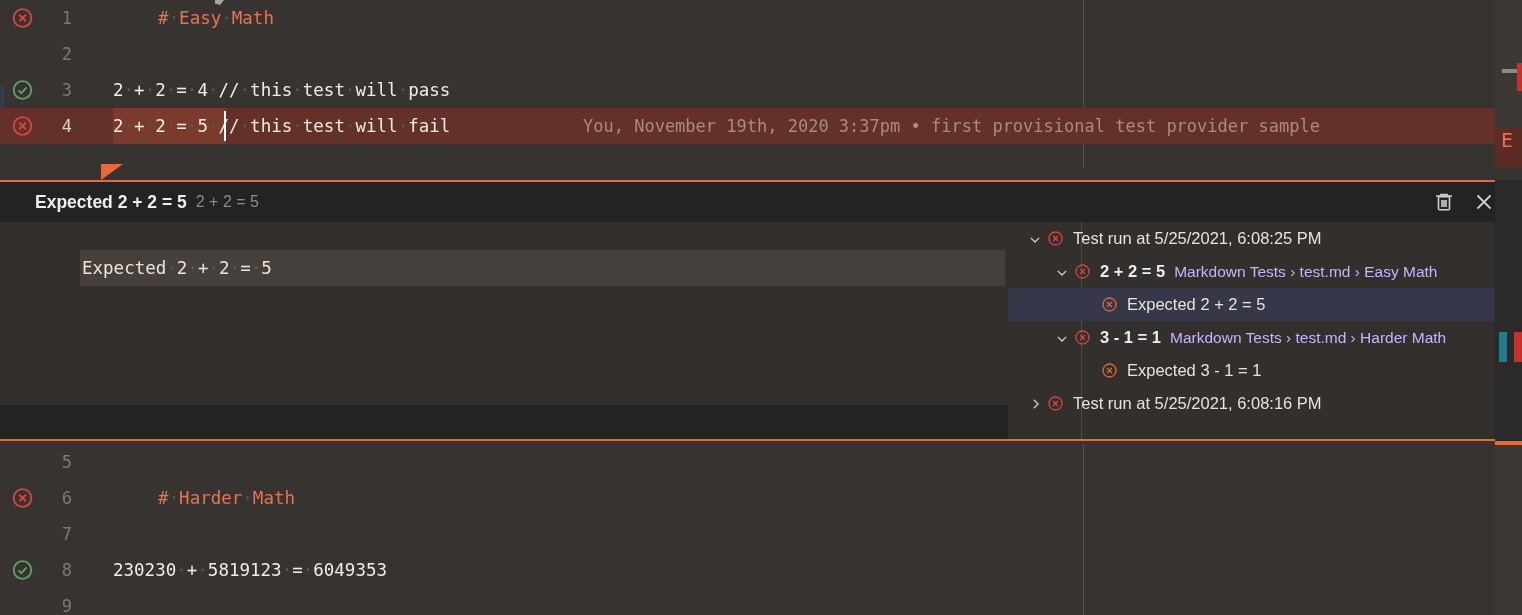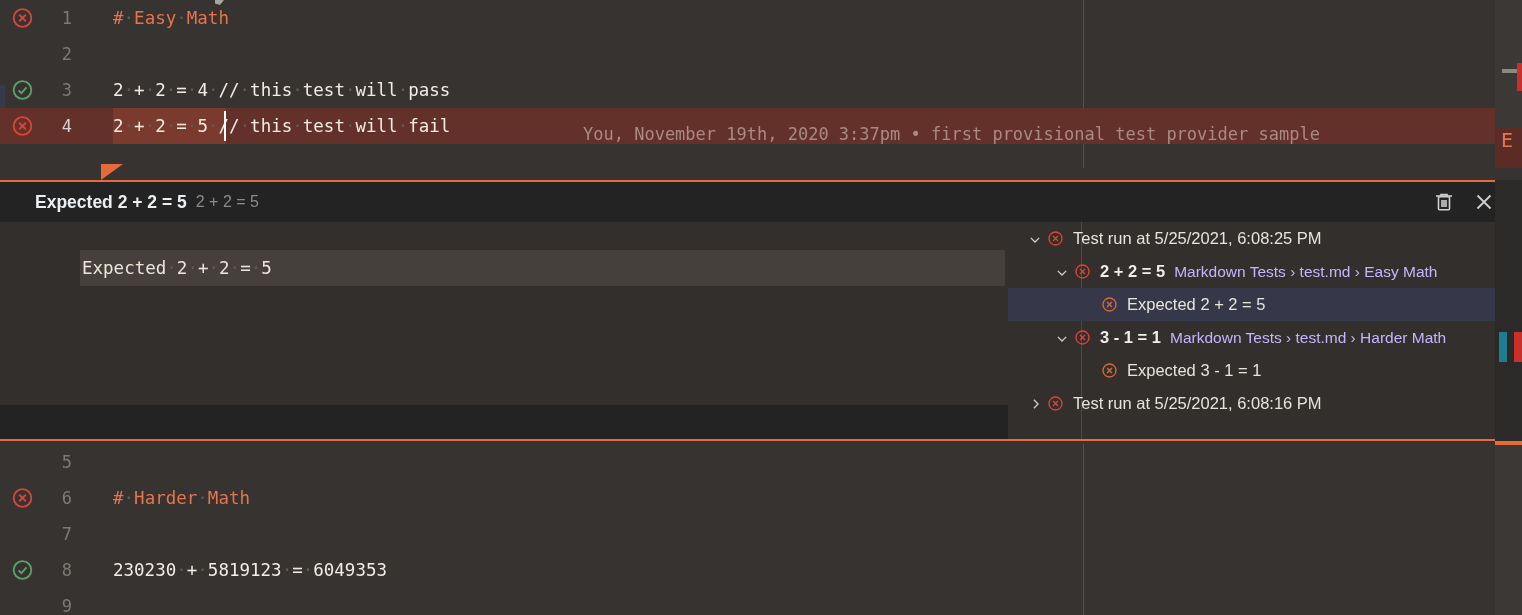--- a/index.html
+++ b/index.html
@@ -25,30 +25,30 @@
     position:absolute;left:40px;width:32px;text-align:right;
     font-family:"DejaVu Sans Mono","Liberation Mono",monospace;
     font-size:17px;color:#7d7a75;letter-spacing:0;
   }
   .lineno.active{color:#d6d2cd;}
   .code-text{
     position:absolute;left:113px;top:0;
     font-family:"DejaVu Sans Mono","Liberation Mono",monospace;
     font-size:17.5px;color:#e8dfd6;white-space:pre;
   }
-  .tok-head{color:#e8744f;}
+  .tok-head{color:#e8744f;margin-left:45px;}
   .tok-plain{color:#f2ece4;}
   .ws{color:#5e5a55;}
 
   
   .fail-line{position:absolute;left:0;top:0;width:1522px;height:36px;background:#64302a;}
   .fail-sel{position:absolute;left:113px;top:0;width:113px;height:36px;background:#7b3a2e;}
   .caret{position:absolute;left:224px;top:3px;width:2px;height:30px;background:#ffffff;}
   .inline-note{
-    position:absolute;left:583px;top:8px;
+    position:absolute;left:583px;top:0;
     font-family:"DejaVu Sans Mono","Liberation Mono",monospace;
     font-size:17px;color:#a98b80;white-space:pre;
   }
   .edge-e{
     position:absolute;left:1507px;top:0;
     font-family:"DejaVu Sans Mono","Liberation Mono",monospace;
     font-size:17.5px;color:#e8744f;
   }
 
   

